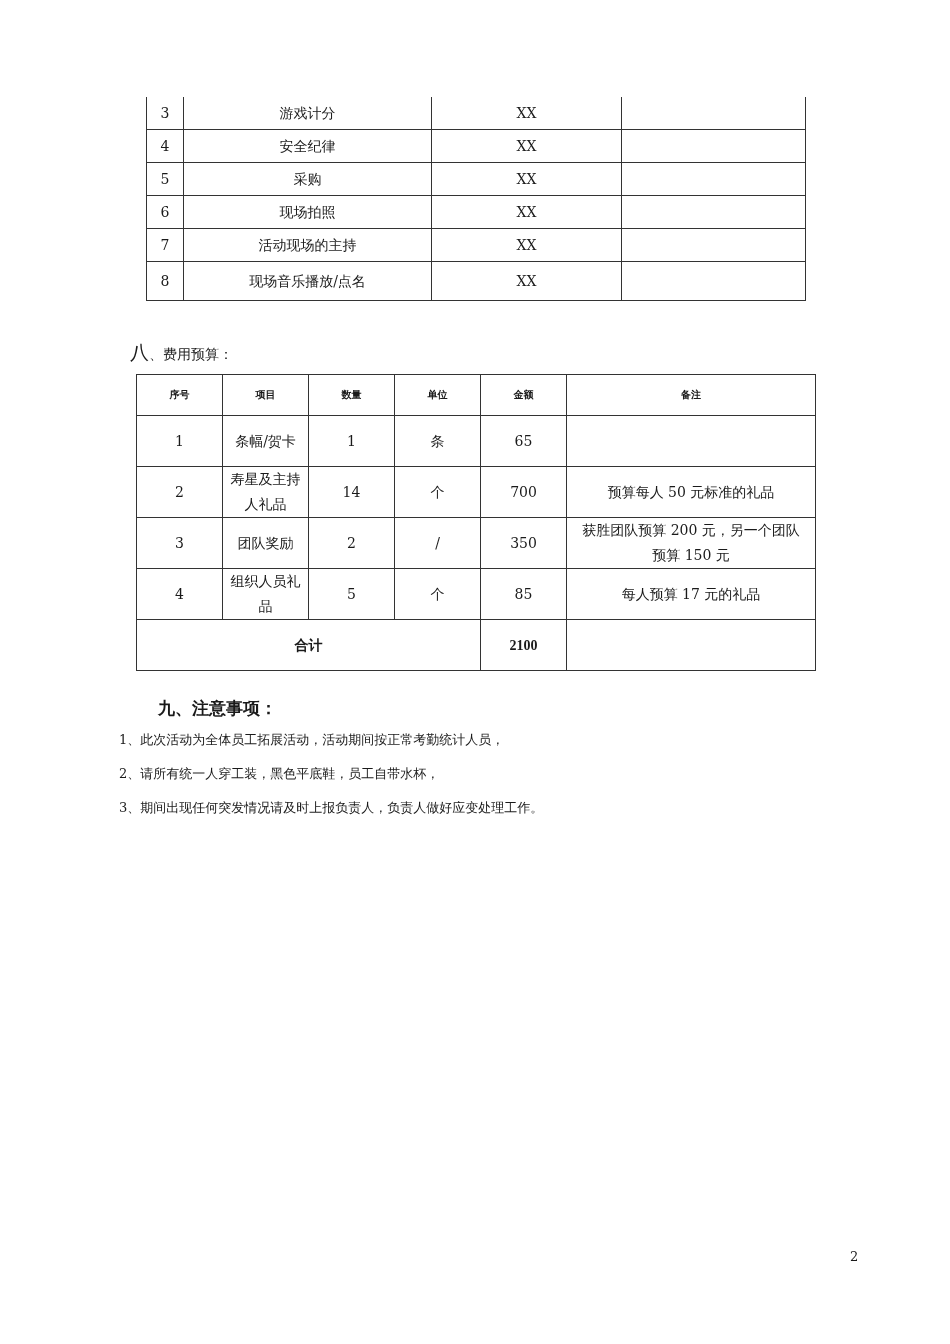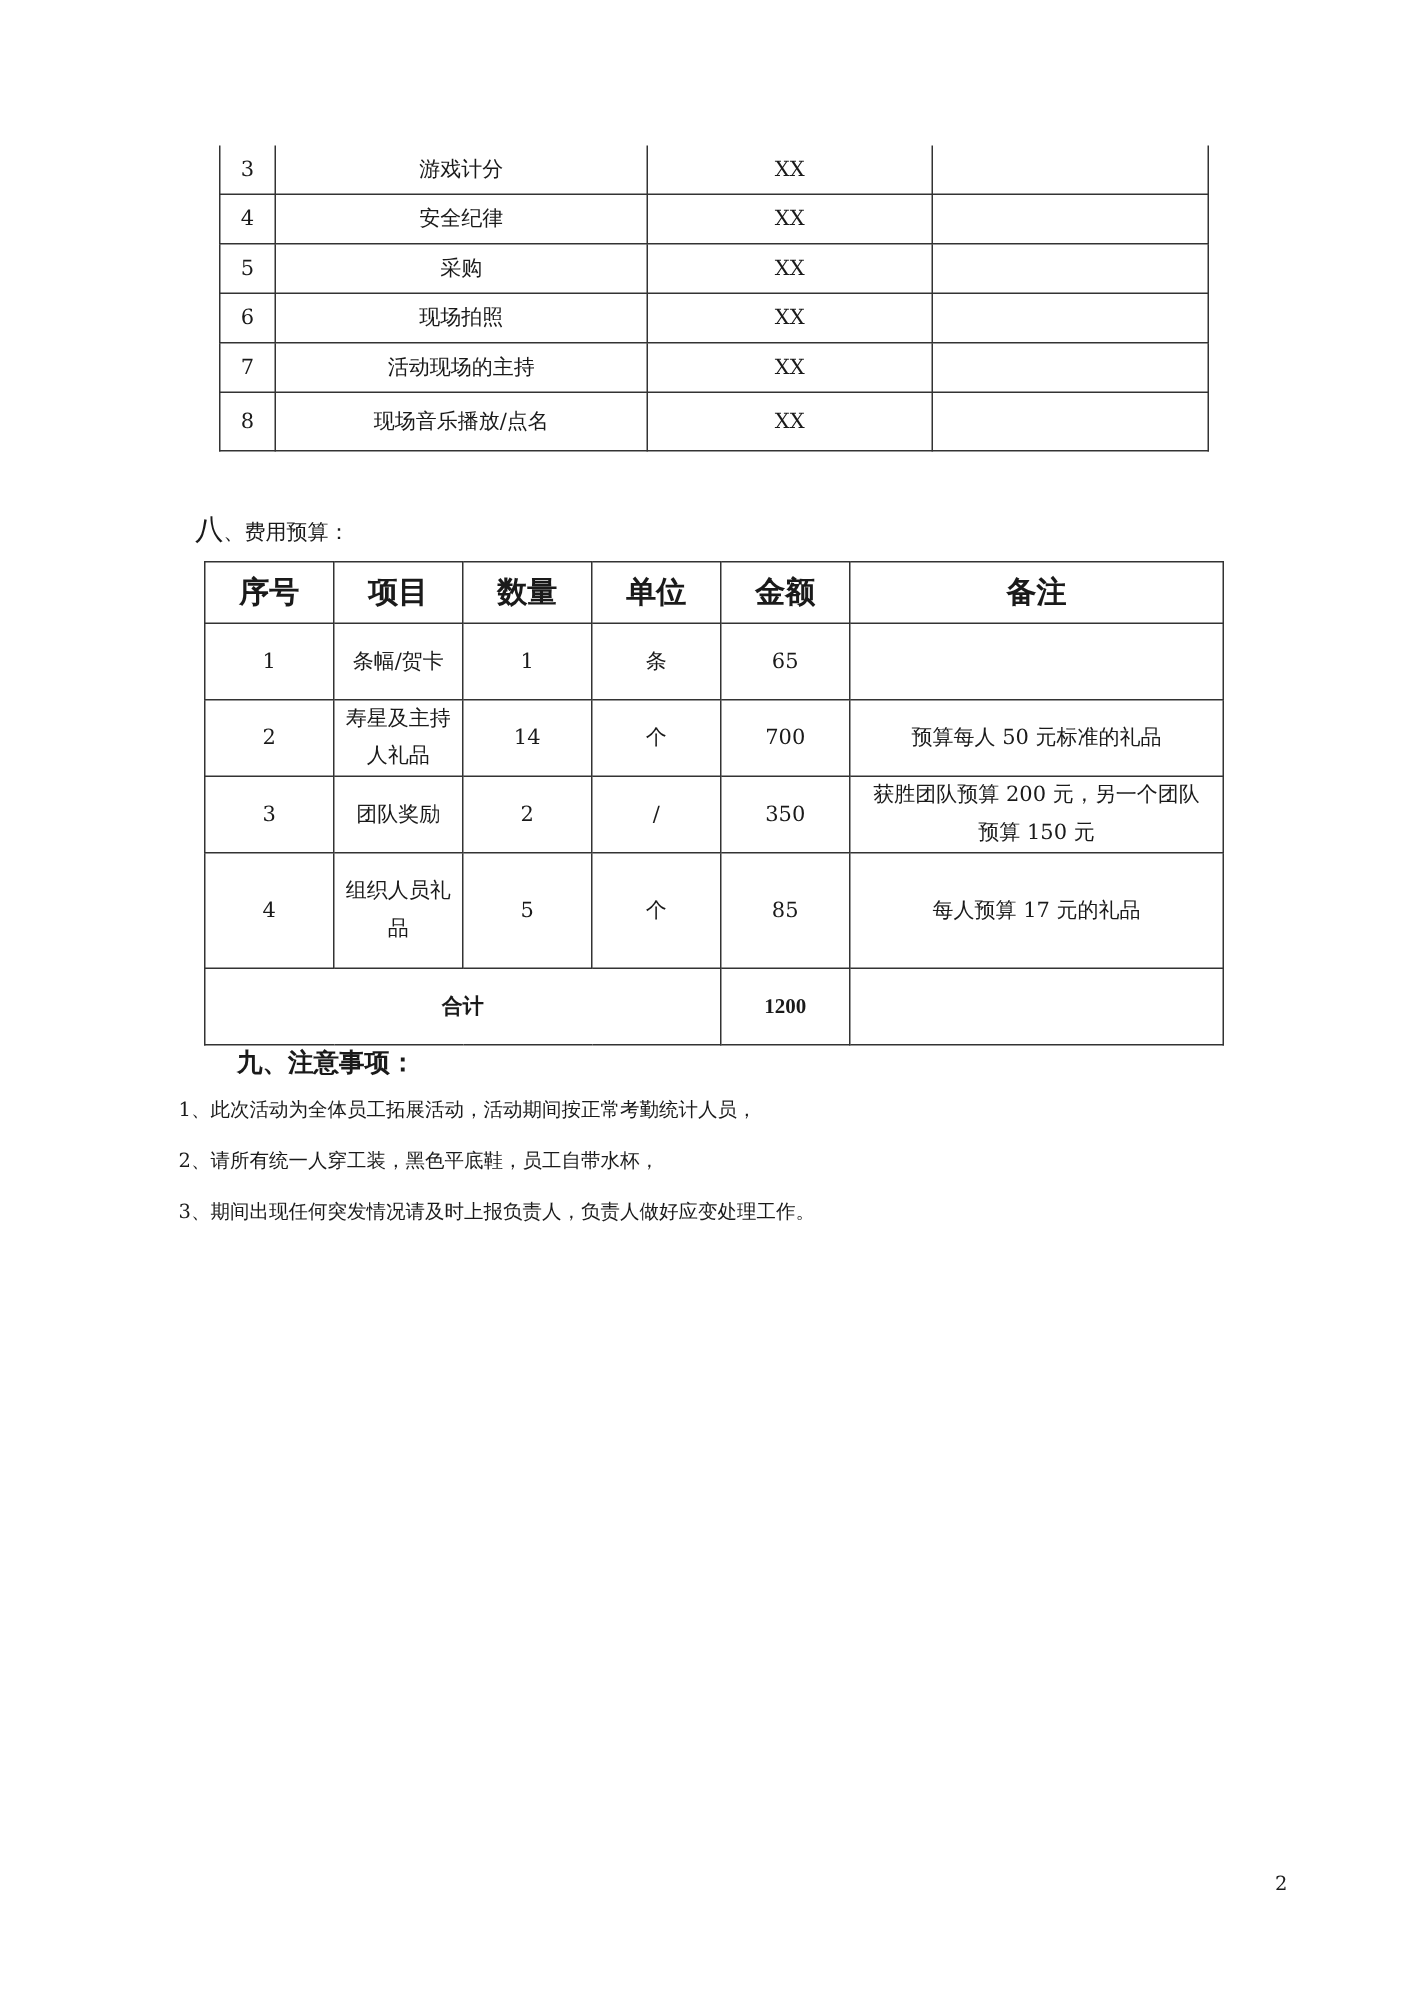--- a/index.html
+++ b/index.html
@@ -7,21 +7,21 @@
            font-family: "DejaVu Serif", "Liberation Serif", serif; color: #1a1a1a; }
     .abs { position: absolute; text-align: center; }
     table { border-collapse: collapse; position: absolute; table-layout: fixed; }
     td, th { border: 1px solid #333; text-align: center; vertical-align: middle; padding: 0;
              font-size: 14px; line-height: 25px; font-weight: normal; }
     #t1 { left: 146px; top: 97px; width: 659px; }
     #t1 tr:first-child td { border-top: none; }
     #t1 td { height: 32px; }
     #t1 tr.last td { height: 38px; }
     #t2 { left: 136px; top: 374px; width: 679px; }
-    #t2 th { font-family: Liberation Serif, serif; font-weight: bold; height: 40px; font-size: 20px; }
+    #t2 th { font-family: Liberation Mono, monospace; font-weight: bold; height: 40px; font-size: 10px; }
     #t2 td { height: 50px; }
     #t2 td.total-label, #t2 td.total-val { font-family: Liberation Serif, serif; font-weight: bold; height: 40px; }
     .section8 { left: 130px; top: 340px; font-size: 14px; }
     .section8 .num { font-size: 19px; }
     .section9 { left: 158px; top: 697px; font-size: 17px; font-weight: bold;
                 font-family: "DejaVu Sans", "Liberation Sans", sans-serif; }
     .note { left: 119px; font-size: 13px; }
     .pagenum { left: 850px; top: 1249px; font-size: 13px; }
   </style>
 </head>
@@ -117,29 +117,29 @@
     <tr>
       <td>3</td>
       <td style="padding:0 6px;">团队奖励</td>
       <td>2</td>
       <td>/</td>
       <td>350</td>
       <td style="padding:0 10px;">获胜团队预算 200 元，另一个团队预算 150 元</td>
     </tr>
     <tr>
       <td>4</td>
-      <td style="padding:13px 6px;">组织人员礼品</td>
+      <td style="padding:0 6px;">组织人员礼品</td>
       <td>5</td>
       <td>个</td>
       <td>85</td>
       <td>每人预算 17 元的礼品</td>
     </tr>
     <tr>
       <td colspan="4" class="total-label">合计</td>
-      <td class="total-val">1200</td>
+      <td class="total-val">2100</td>
       <td></td>
     </tr>
   </tbody>
 </table>
 
 <div class="abs section9">九、注意事项：</div>
 <div class="abs note" style="top:731px;">1、此次活动为全体员工拓展活动，活动期间按正常考勤统计人员，</div>
 <div class="abs note" style="top:765px;">2、请所有统一人穿工装，黑色平底鞋，员工自带水杯，</div>
 <div class="abs note" style="top:799px;">3、期间出现任何突发情况请及时上报负责人，负责人做好应变处理工作。</div>
 

